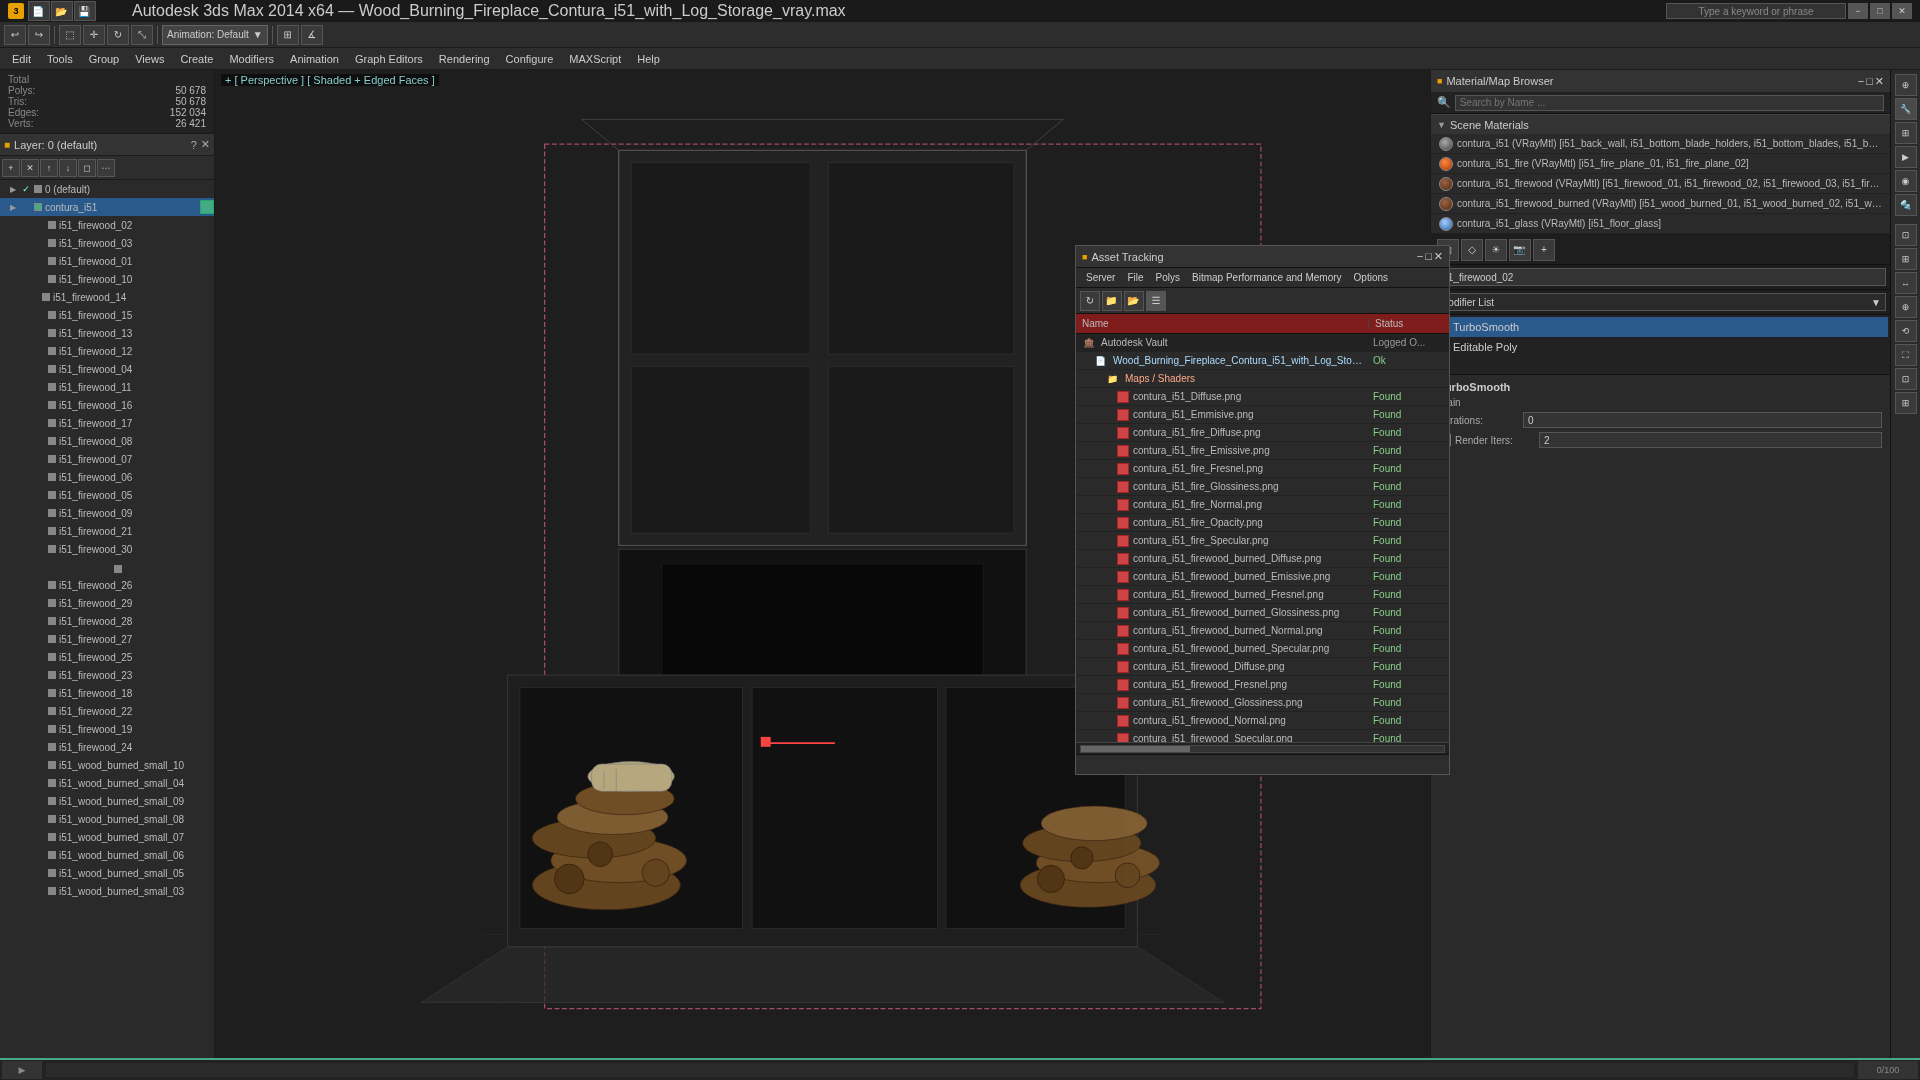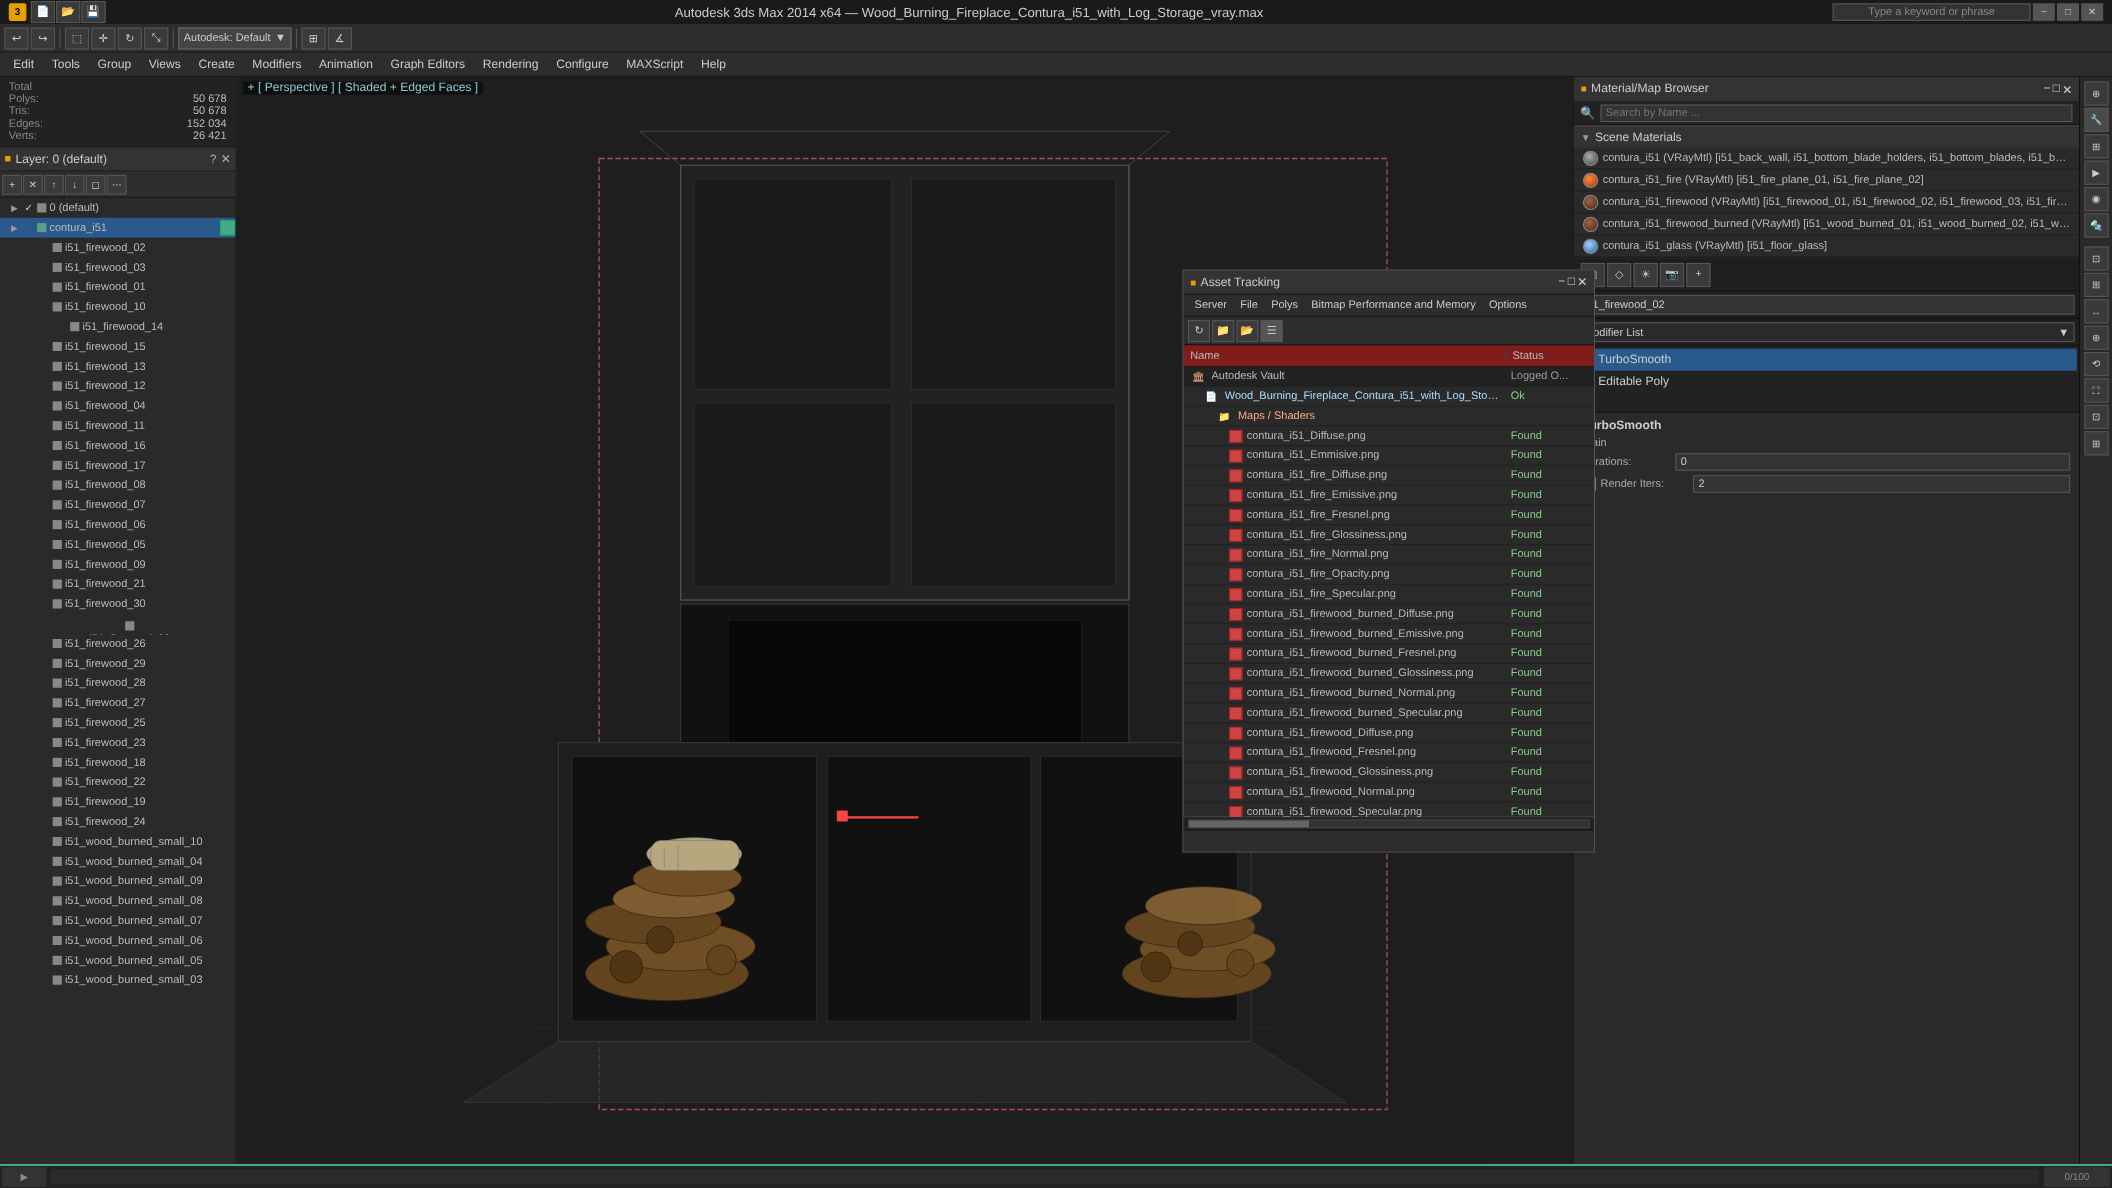--- a/index.html
+++ b/index.html
@@ -1,21 +1,21 @@
 <!DOCTYPE html>
 <html><head>
   <meta charset="utf-8">
   <style>
     * { margin: 0; padding: 0; box-sizing: border-box; }
     body { width: 1920px; height: 1080px; overflow: hidden; background: #3a3a3a; font-family: 'Segoe UI', Arial, sans-serif; font-size: 11px; color: #ccc; }
 
     
     #title-bar { width: 100%; height: 22px; background: #1a1a1a; display: flex; align-items: center; justify-content: space-between; padding: 0 8px; }
     #title-bar .app-icon { width: 16px; height: 16px; background: #e8a000; border-radius: 2px; display: inline-flex; align-items: center; justify-content: center; font-size: 9px; color: #000; font-weight: bold; }
-    #title-bar .title-text { flex: 1; text-align: center; color: #ccc; font-size: 12px; }
+    #title-bar .title-text { flex: 1; text-align: left; color: #ccc; font-size: 16px; padding-left: 36px; }
     #title-bar .window-controls { display: flex; gap: 2px; }
     #title-bar .win-btn { width: 20px; height: 16px; background: #555; border: none; color: #ccc; font-size: 9px; cursor: pointer; display: flex; align-items: center; justify-content: center; }
 
     
     #toolbar { height: 26px; background: #2d2d2d; display: flex; align-items: center; padding: 0 4px; gap: 2px; border-bottom: 1px solid #1a1a1a; }
     .tb-btn { width: 22px; height: 20px; background: #3a3a3a; border: 1px solid #555; color: #ccc; font-size: 10px; display: inline-flex; align-items: center; justify-content: center; cursor: pointer; }
     .tb-separator { width: 1px; height: 18px; background: #555; margin: 0 2px; }
     .workspace-dropdown { height: 20px; background: #444; border: 1px solid #666; color: #ccc; font-size: 10px; padding: 0 4px; display: flex; align-items: center; gap: 4px; cursor: pointer; }
 
     
@@ -150,21 +150,21 @@
 <div id="toolbar">
   <div class="tb-btn">↩</div>
   <div class="tb-btn">↪</div>
   <div class="tb-separator"></div>
   <div class="tb-btn">⬚</div>
   <div class="tb-btn">✛</div>
   <div class="tb-btn">↻</div>
   <div class="tb-btn">⤡</div>
   <div class="tb-separator"></div>
   <div class="workspace-dropdown">
-    <span>Autodesk: Default</span>
+    <span>Animation: Default</span>
     <span>▼</span>
   </div>
   <div class="tb-separator"></div>
   <div class="tb-btn">⊞</div>
   <div class="tb-btn">∡</div>
 </div>
 
 <div id="menubar">
   <div class="menu-item">Edit</div>
   <div class="menu-item">Tools</div>
@@ -253,21 +253,21 @@
           <span class="layer-check"></span>
           <span class="layer-color" style="background: rgb(136, 136, 136);"></span>
           <span class="layer-name">i51_firewood_01</span>
         </div>
         <div class="layer-item" style="padding-left: 22px;">
           <span class="layer-expand"></span>
           <span class="layer-check"></span>
           <span class="layer-color" style="background: rgb(136, 136, 136);"></span>
           <span class="layer-name">i51_firewood_10</span>
         </div>
-        <div class="layer-item" style="padding-left: 38px;">
+        <div class="layer-item" style="padding-left: 16px;">
           <span class="layer-expand"></span>
           <span class="layer-check"></span>
           <span class="layer-color" style="background: rgb(136, 136, 136);"></span>
           <span class="layer-name">i51_firewood_14</span>
         </div>
         <div class="layer-item" style="padding-left: 22px;">
           <span class="layer-expand"></span>
           <span class="layer-check"></span>
           <span class="layer-color" style="background: rgb(136, 136, 136);"></span>
           <span class="layer-name">i51_firewood_15</span>

